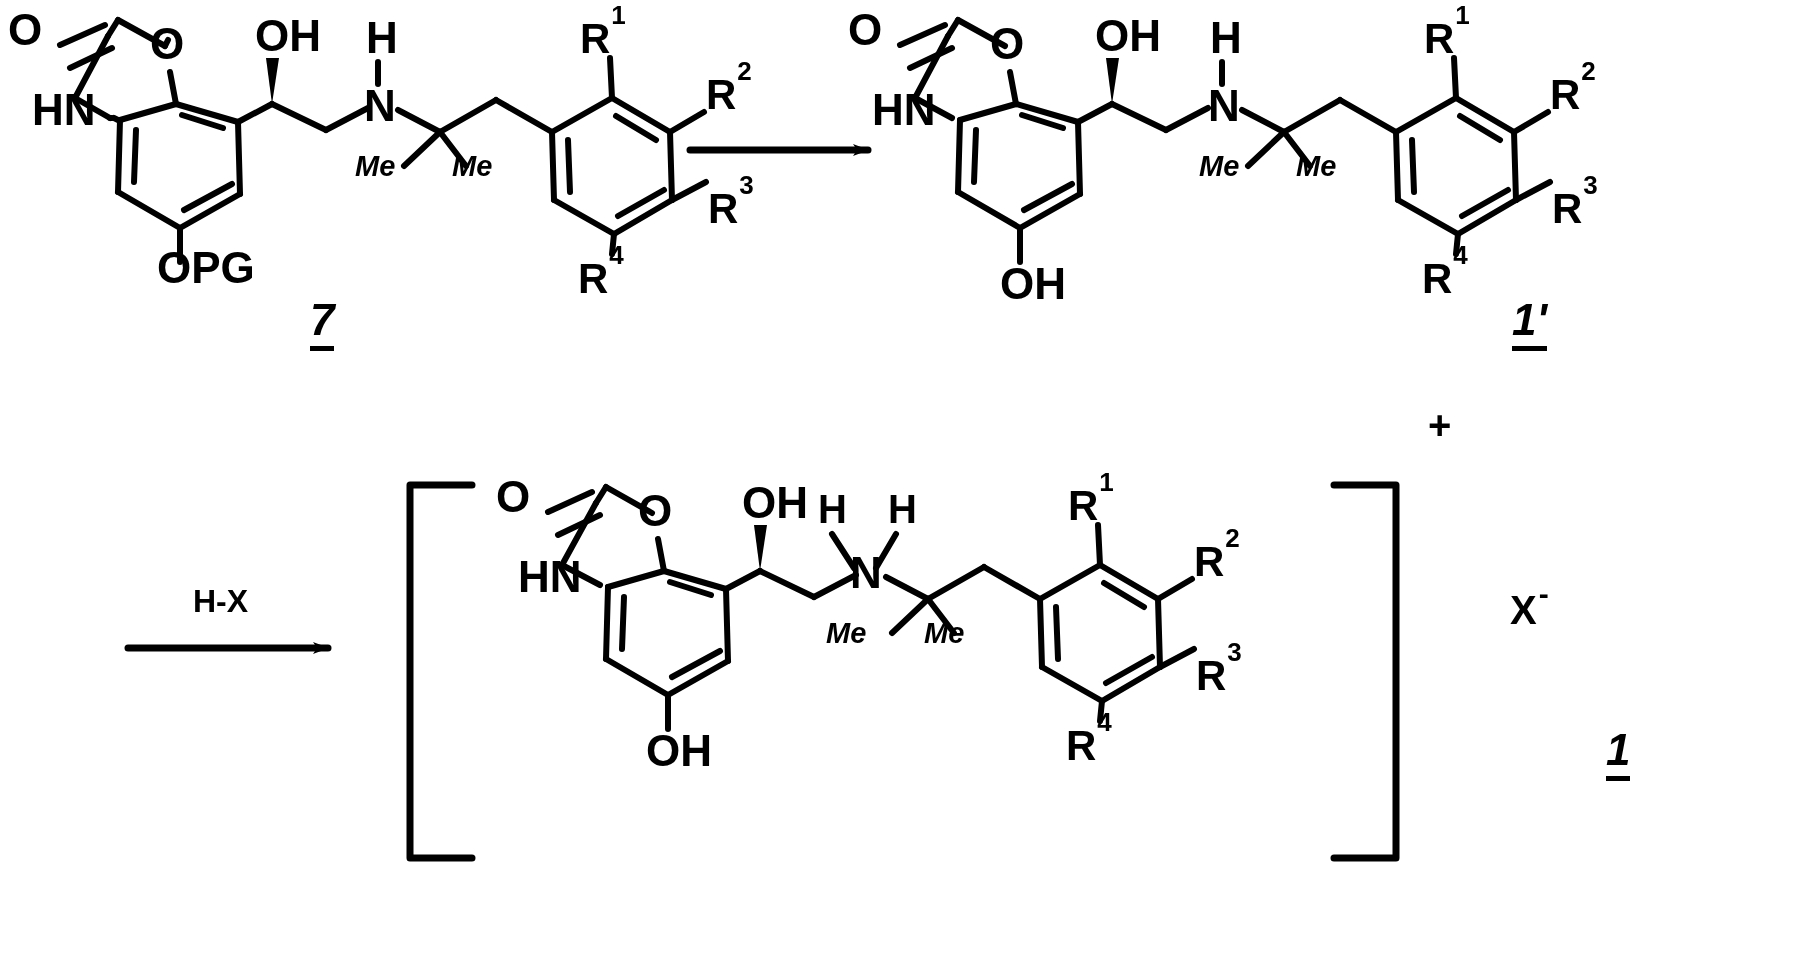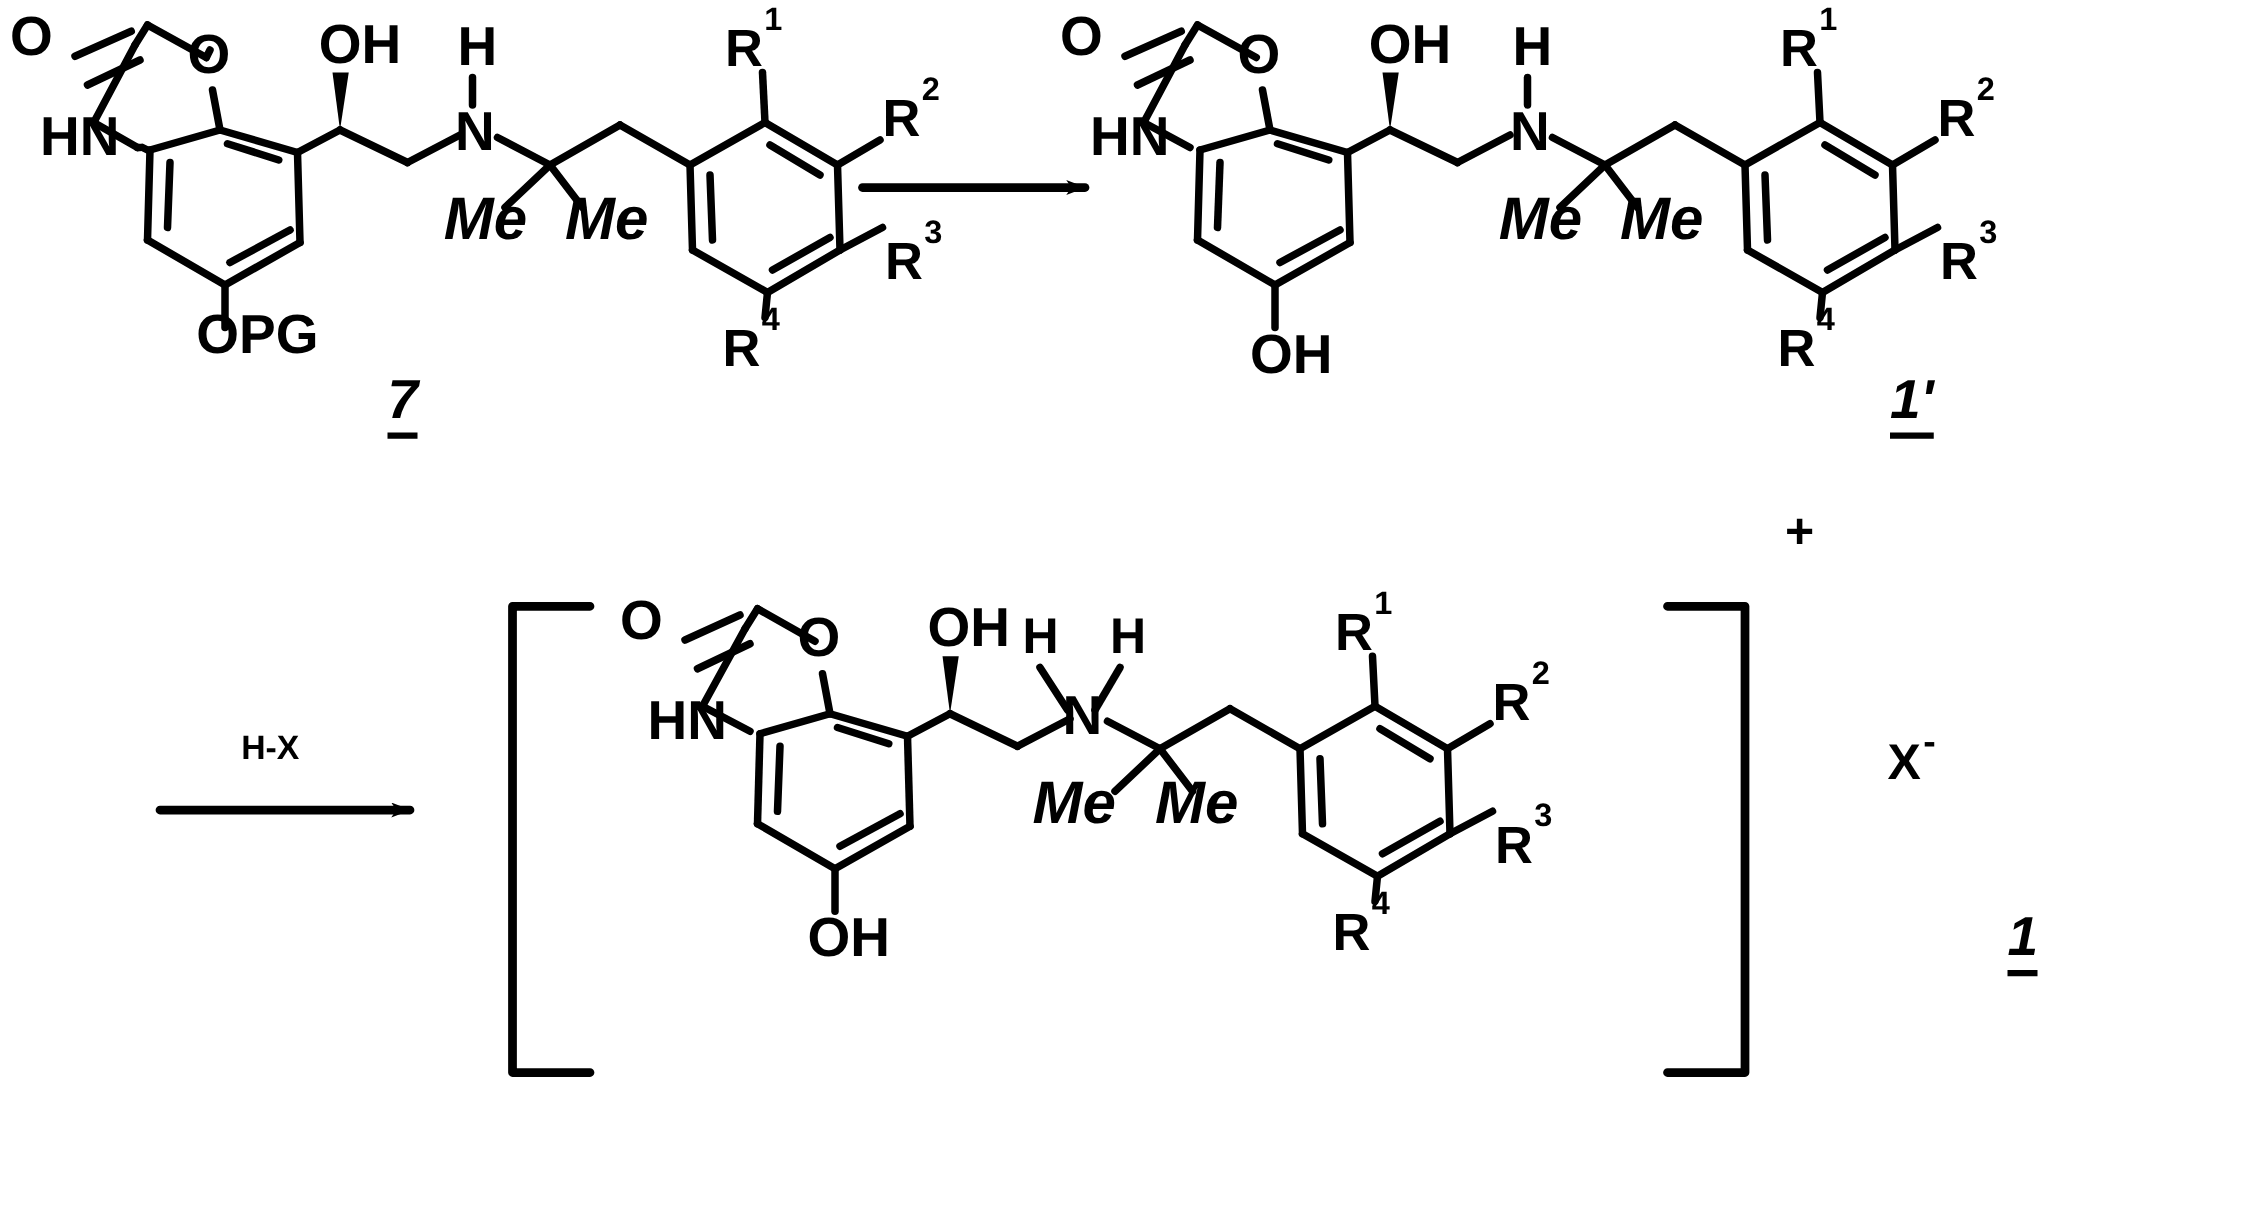--- a/index.html
+++ b/index.html
@@ -6,27 +6,27 @@
   body{
     width:1808px;height:973px;position:relative;overflow:hidden;
     font-family:"Liberation Sans", sans-serif;color:#000;
   }
   .canvas{position:absolute;left:0;top:0;width:1808px;height:973px;}
   svg{position:absolute;left:0;top:0;width:1808px;height:973px;}
   .lbl{position:absolute;font-family:"Liberation Sans",sans-serif;
        font-weight:700;color:#000;white-space:nowrap;line-height:1;}
   .atom{font-size:44px;}
   .atom-sm{font-size:40px;}
-  .me{font-size:48px;font-style:italic;}
+  .me{font-size:29px;font-style:italic;}
   .rgrp{font-size:42px;}
   .sup{font-size:26px;vertical-align:super;position:relative;top:-14px;left:1px;}
   .cpd{font-size:44px;font-weight:700;font-style:italic;
        border-bottom:5px solid #000;padding-bottom:2px;}
   .charge{font-size:40px;font-weight:700;}
-  .reag{font-size:27px;font-weight:700;}
+  .reag{font-size:32px;font-weight:700;}
   .supminus{font-size:30px;position:relative;top:-20px;left:2px;}
 </style>
 </head>
 <body>
 
 <div class="canvas">
 
 <svg viewBox="0 0 1808 973" xmlns="http://www.w3.org/2000/svg">
   <defs>
     <marker id="ah" markerWidth="16" markerHeight="12" refX="15" refY="6" orient="auto" markerUnits="userSpaceOnUse">

